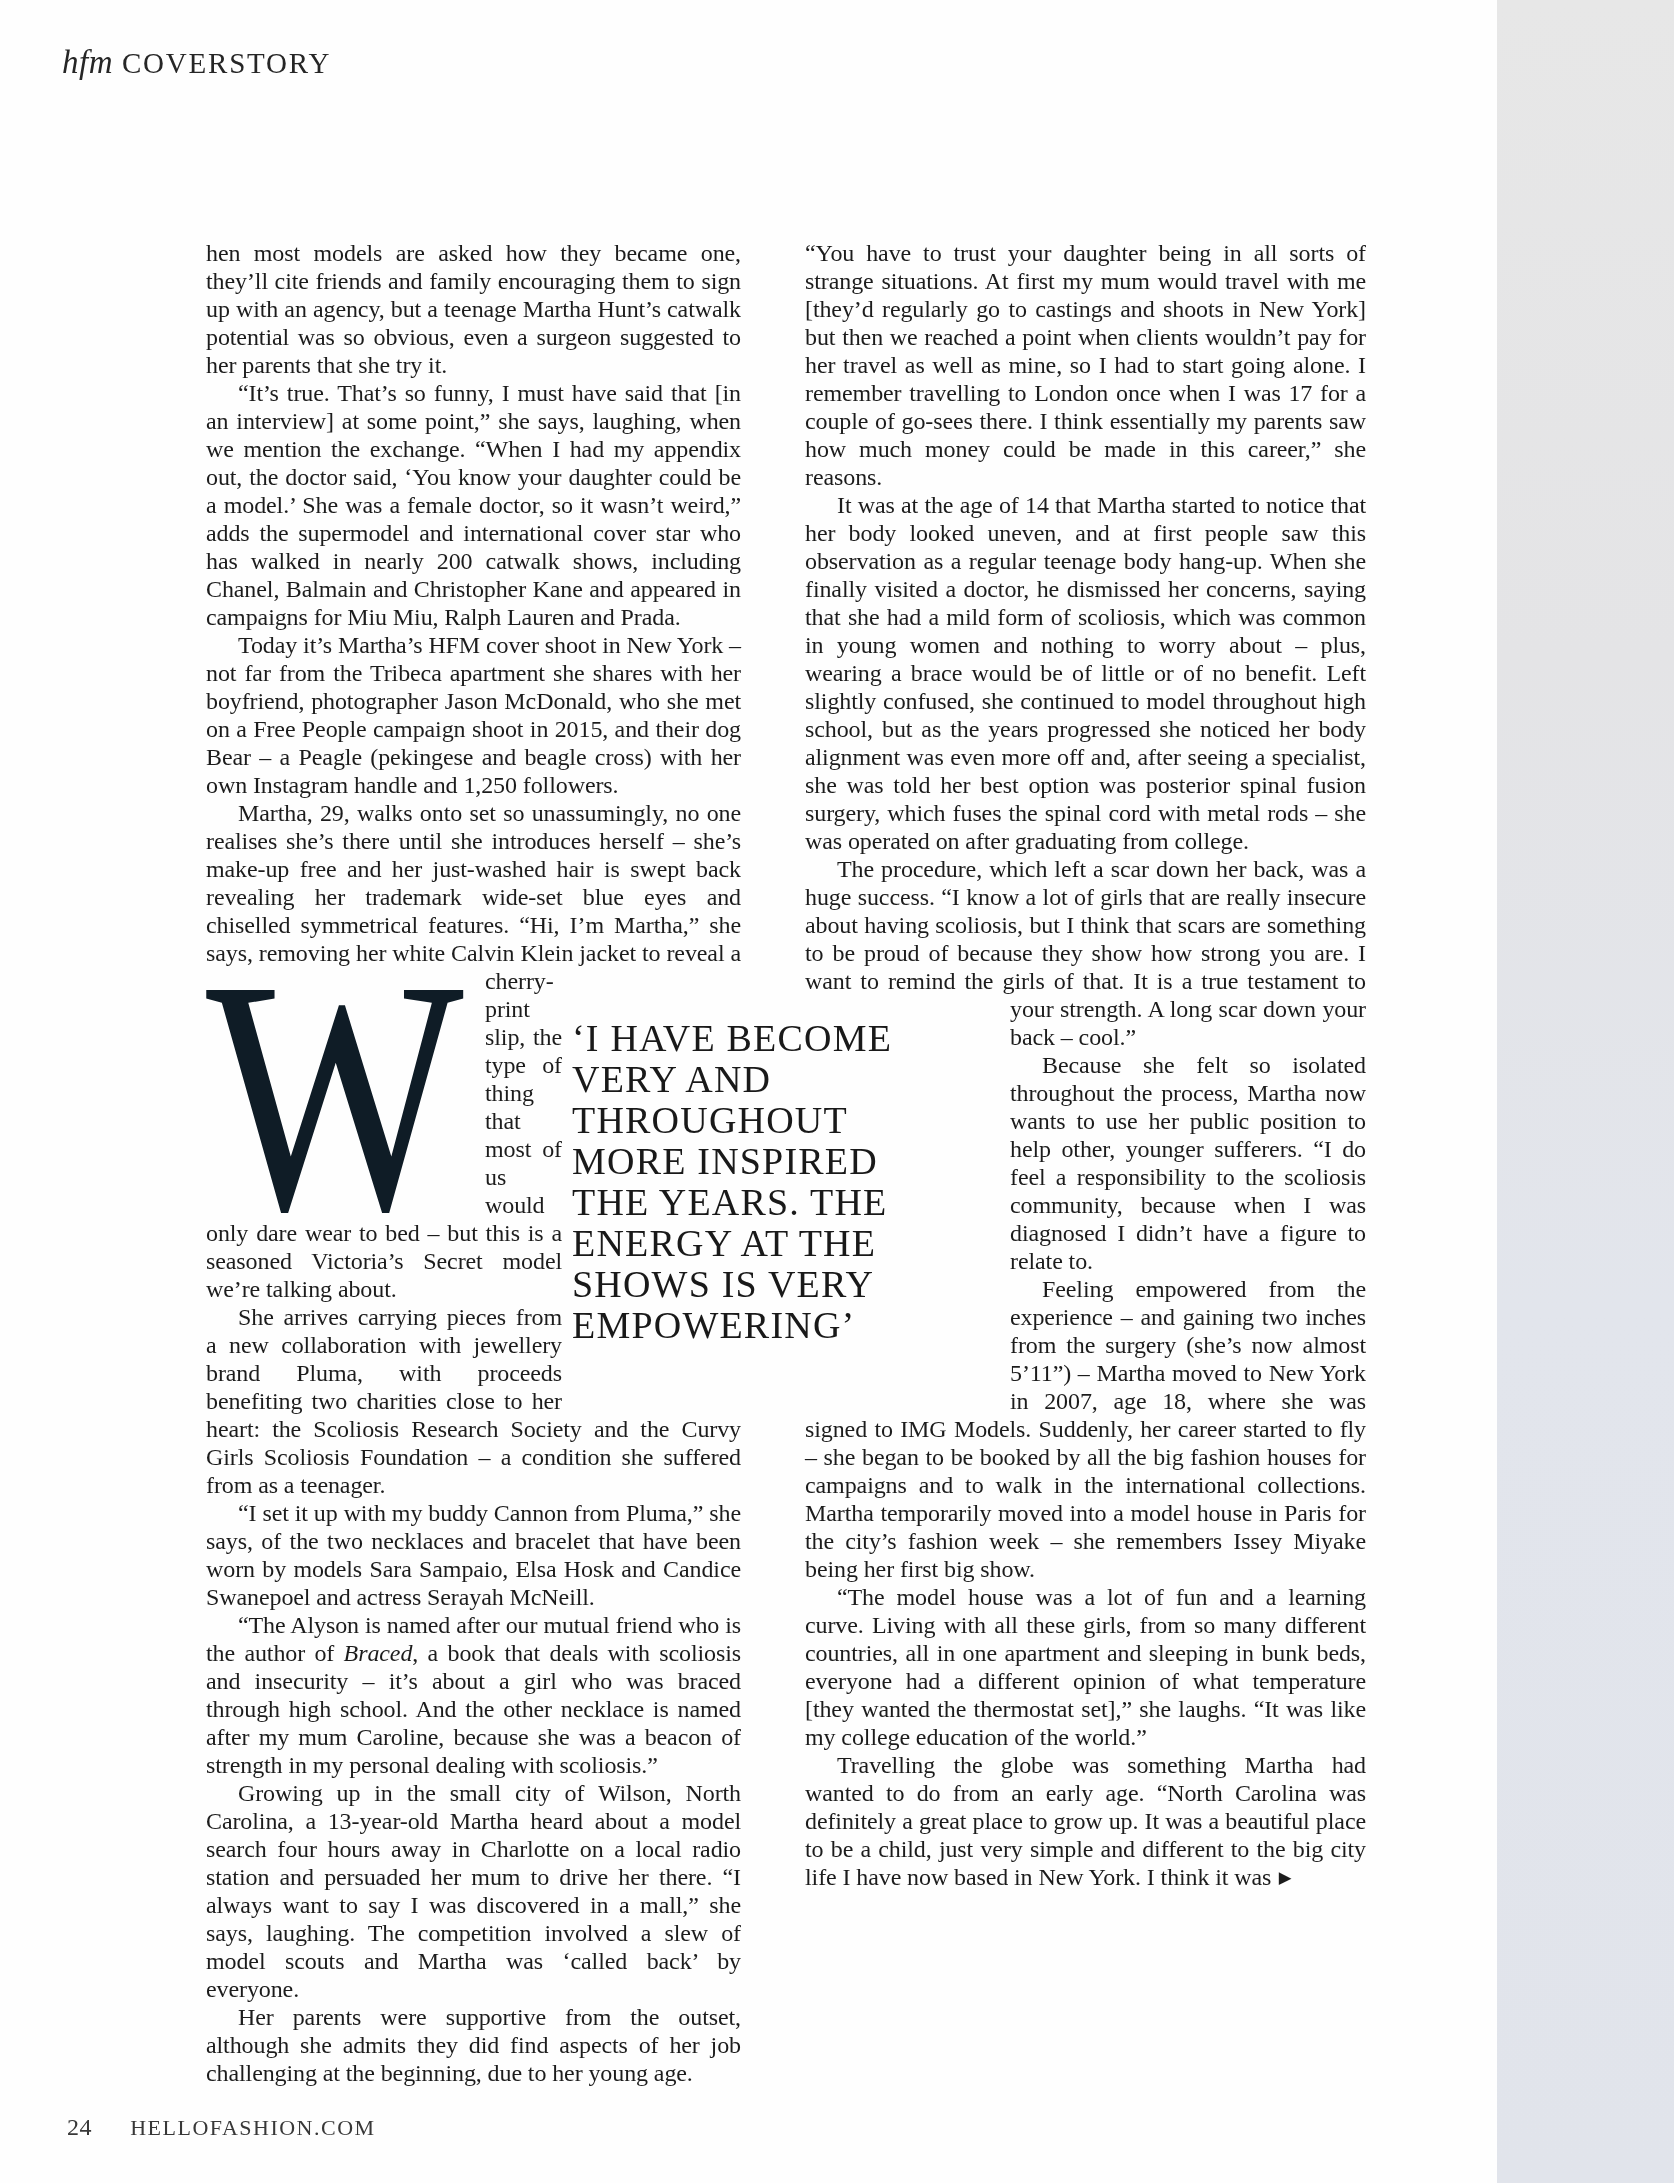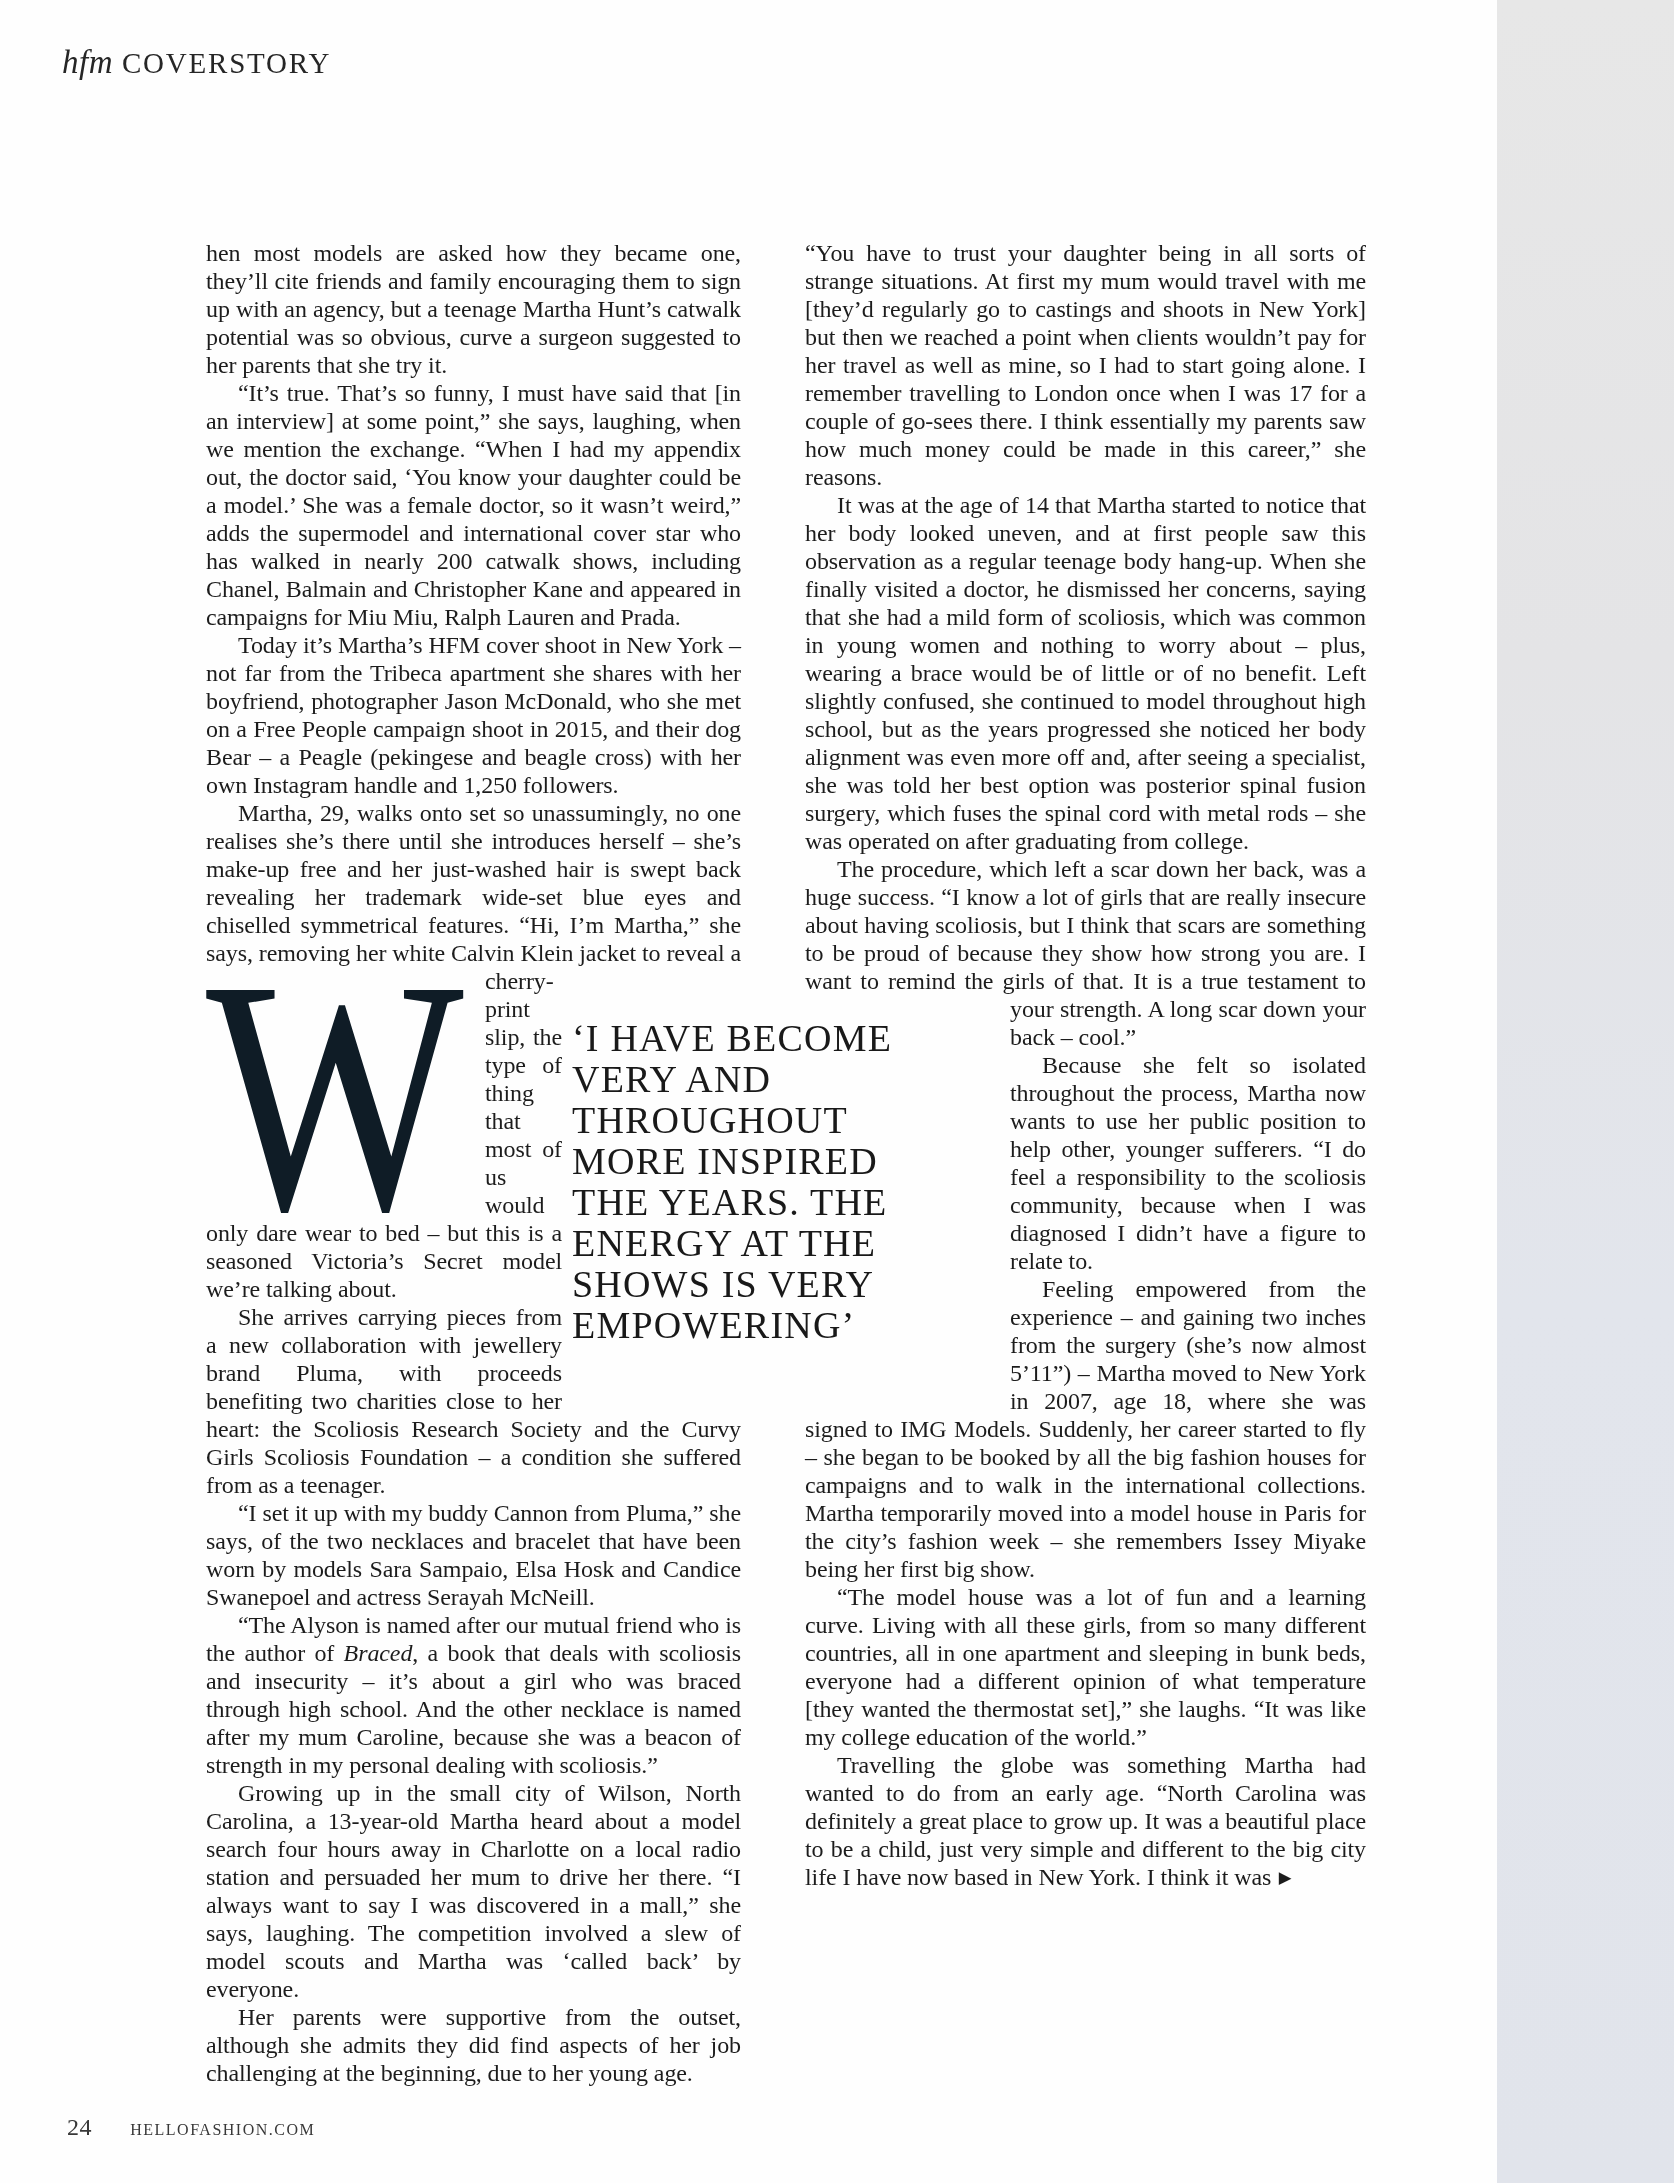--- a/index.html
+++ b/index.html
@@ -30,37 +30,37 @@
       font-family:"Liberation Serif", serif;}
   .it{font-style:italic;}
   .marker{font-size:16.6px;margin-left:7.4px;letter-spacing:0;position:relative;top:-2.5px;}
   
   .quote{position:absolute;left:572px;top:1018px;width:409px;
       font-size:38px;line-height:41px;color:#191919;letter-spacing:1.2px;}
   .quote .ql{white-space:nowrap;}
   
   .footer{position:absolute;left:67px;top:2114px;white-space:nowrap;color:#383838;}
   .pageno{font-size:24px;letter-spacing:0.6px;}
-  .site{font-size:16px;letter-spacing:1.5px;margin-left:38px;}
+  .site{font-size:22px;letter-spacing:1.5px;margin-left:38px;}
 </style>
 </head>
 <body>
 
 <div class="page">
 
   <div class="edge-strip"></div>
 
   <div class="header">
     <span class="hfm">hfm</span><span class="section">COVERSTORY</span>
   </div>
 
   <div class="col col-left">
     <div class="sp-r1"></div>
     <div class="sp-r2"></div>
-  <p><span class="dropcap">W</span><span>hen most models are asked how they became one, they’ll cite friends and family encouraging them to sign up with an agency, but a teenage Martha Hunt’s catwalk potential was so obvious, curve a surgeon suggested to her parents that she try it.</span></p>
+  <p><span class="dropcap">W</span><span>hen most models are asked how they became one, they’ll cite friends and family encouraging them to sign up with an agency, but a teenage Martha Hunt’s catwalk potential was so obvious, even a surgeon suggested to her parents that she try it.</span></p>
       <p class="ind"><span>“It’s true. That’s so funny, I must have said that [in an interview] at some point,” she says, laughing, when we mention the exchange. “When I had my appendix out, the doctor said, ‘You know your daughter could be a model.’ She was a female doctor, so it wasn’t weird,” adds the supermodel and international cover star who has walked in nearly 200 catwalk shows, including Chanel, Balmain and Christopher Kane and appeared in campaigns for Miu Miu, Ralph Lauren and Prada.</span></p>
       <p class="ind"><span>Today it’s Martha’s HFM cover shoot in New York – not far from the Tribeca apartment she shares with her boyfriend, photographer Jason McDonald, who she met on a Free People campaign shoot in 2015, and their dog Bear – a Peagle (pekingese and beagle cross) with her own Instagram handle and 1,250 followers.</span></p>
       <p class="ind"><span>Martha, 29, walks onto set so unassumingly, no one realises she’s there until she introduces herself – she’s make-up free and her just-washed hair is swept back revealing her trademark wide-set blue eyes and chiselled symmetrical features. “Hi, I’m Martha,” she says, removing her white Calvin Klein jacket to reveal a cherry-print slip, the type of thing that most of us would only dare wear to bed – but this is a seasoned Victoria’s Secret model we’re talking about.</span></p>
       <p class="ind"><span>She arrives carrying pieces from a new collaboration with jewellery brand Pluma, with proceeds benefiting two charities close to her heart: the Scoliosis Research Society and the Curvy Girls Scoliosis Foundation – a condition she suffered from as a teenager.</span></p>
       <p class="ind"><span>“I set it up with my buddy Cannon from Pluma,” she says, of the two necklaces and bracelet that have been worn by models Sara Sampaio, Elsa Hosk and Candice Swanepoel and actress Serayah McNeill.</span></p>
       <p class="ind"><span>“The Alyson is named after our mutual friend who is the author of </span><span class="it">Braced</span><span>, a book that deals with scoliosis and insecurity – it’s about a girl who was braced through high school. And the other necklace is named after my mum Caroline, because she was a beacon of strength in my personal dealing with scoliosis.”</span></p>
       <p class="ind"><span>Growing up in the small city of Wilson, North Carolina, a 13-year-old Martha heard about a model search four hours away in Charlotte on a local radio station and persuaded her mum to drive her there. “I always want to say I was discovered in a mall,” she says, laughing. The competition involved a slew of model scouts and Martha was ‘called back’ by everyone.</span></p>
       <p class="ind"><span>Her parents were supportive from the outset, although she admits they did find aspects of her job challenging at the beginning, due to her young age.</span></p>
     </div>
 

